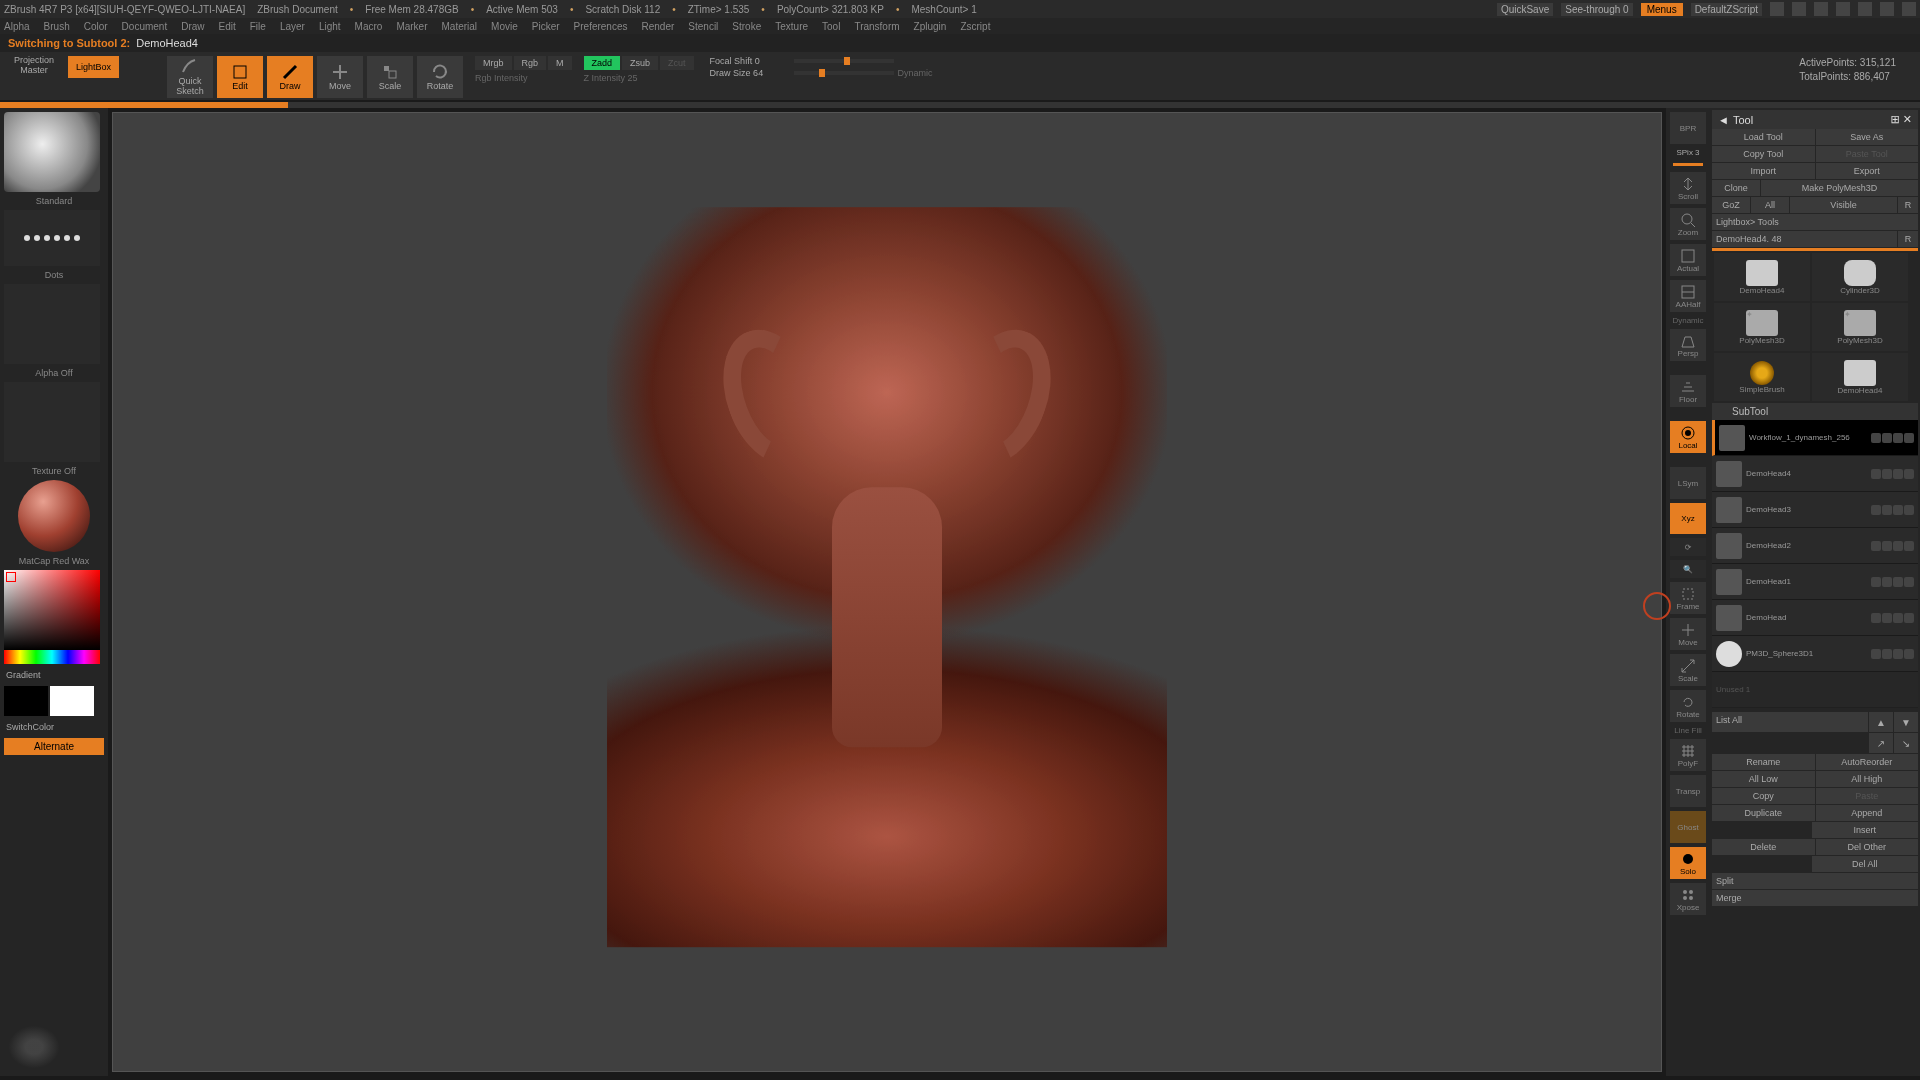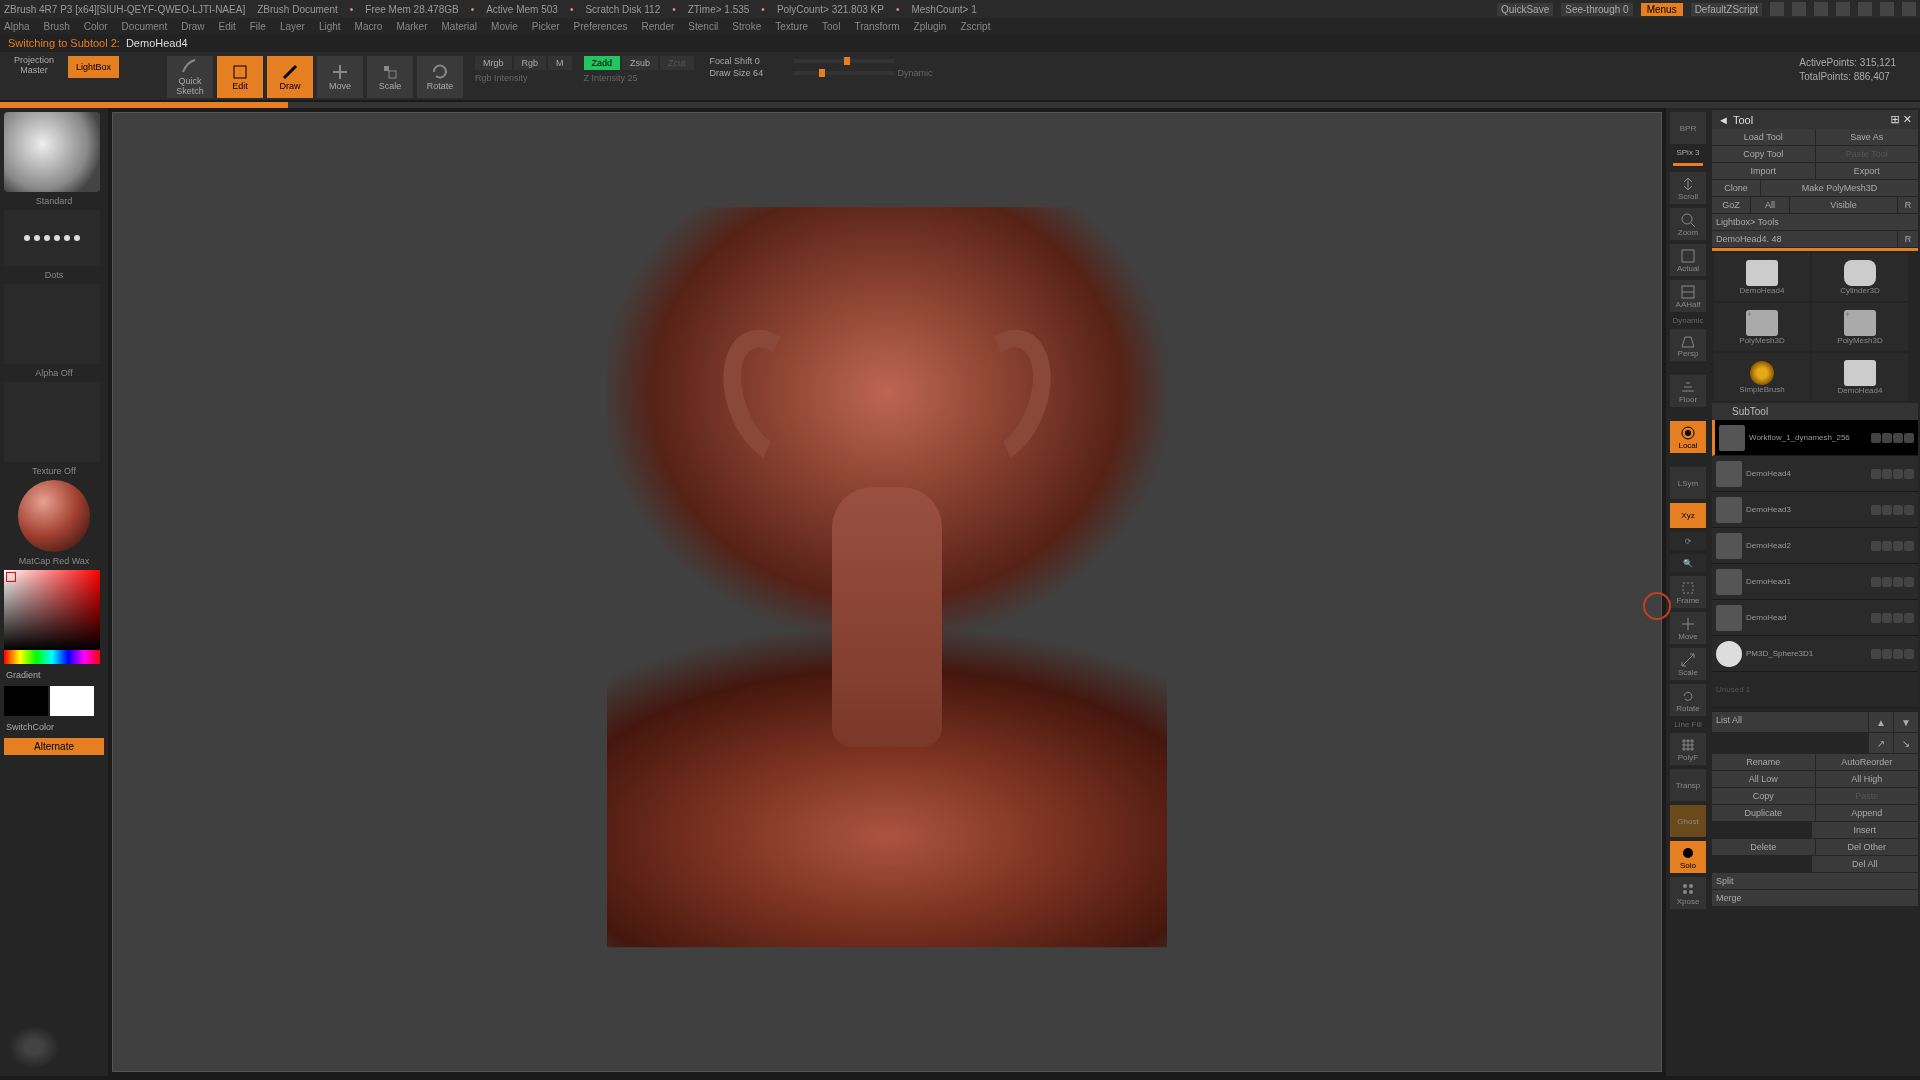--- a/index.html
+++ b/index.html
@@ -12,21 +12,21 @@
 .topbar .orange { background: #e67e22; color: #000; padding: 1px 6px; }
 .topbar .btn { background: #3a3a3a; padding: 1px 4px; color: #aaa;}
 .tb-icon { width: 14px; height: 14px; background: #444; }
 
 
 .menubar { height: 16px; background: #252525; display: flex; align-items: center; padding: 0 4px; gap: 14px; font-size: 10px; color: #888;}
 .menubar span { cursor: pointer; }
 
 
 .statusline { height: 18px; background: #222; display: flex; align-items: center; padding: 0 8px; font-size: 11px; }
-.statusline .orange-text { color: #e67e22; margin-right: 6px; }
+.statusline .orange-text { color: #e67e22; margin-right: 6px; font-weight: bold; }
 .statusline .white-text { color: #ddd; }
 
 
 .toolbar { height: 48px; background: #2a2a2a; display: flex; align-items: flex-start; padding: 4px; gap: 4px; font-size: 9px; color: #aaa; position:relative; }
 .tbtn { width: 46px; height: 42px; background: #3a3a3a; display: flex; flex-direction: column; align-items: center; justify-content: center; cursor: pointer; font-size: 9px; text-align:center;}
 .tbtn.on { background: #e67e22; color: #000; }
 .proj { width: 60px; text-align:center; line-height:1.1;}
 .lightbox { background:#e67e22; color:#000; padding: 4px 8px; height:22px; display:flex; align-items:center;}
 .chan-row { display:flex; flex-direction:column; gap:3px; margin-left:8px;}
 .chan-top { display:flex; gap:2px;}
@@ -357,21 +357,21 @@
         <svg>
           <circle cx="8" cy="8" r="3" fill="#000"></circle>
           <circle cx="8" cy="8" r="6" stroke="#000" fill="none"></circle>
         </svg>
         <span>Local</span>
       </div>
     <div class="rs-spacer"></div>
     <div class="rs-btn">
         <span>LSym</span>
       </div>
-    <div class="rs-btn on" style="height:25px">
+    <div class="rs-btn on" style="height:31px">
         <span>Xyz</span>
       </div>
     <div class="rs-btn" style="height:18px;background:#2a2a2a">⟳</div>
     <div class="rs-btn" style="height:18px;background:#2a2a2a">🔍</div>
     <div class="rs-btn">
         <svg>
           <rect x="3" y="3" width="10" height="10" stroke="#888" fill="none" stroke-dasharray="2"></rect>
         </svg>
         <span>Frame</span>
       </div>

